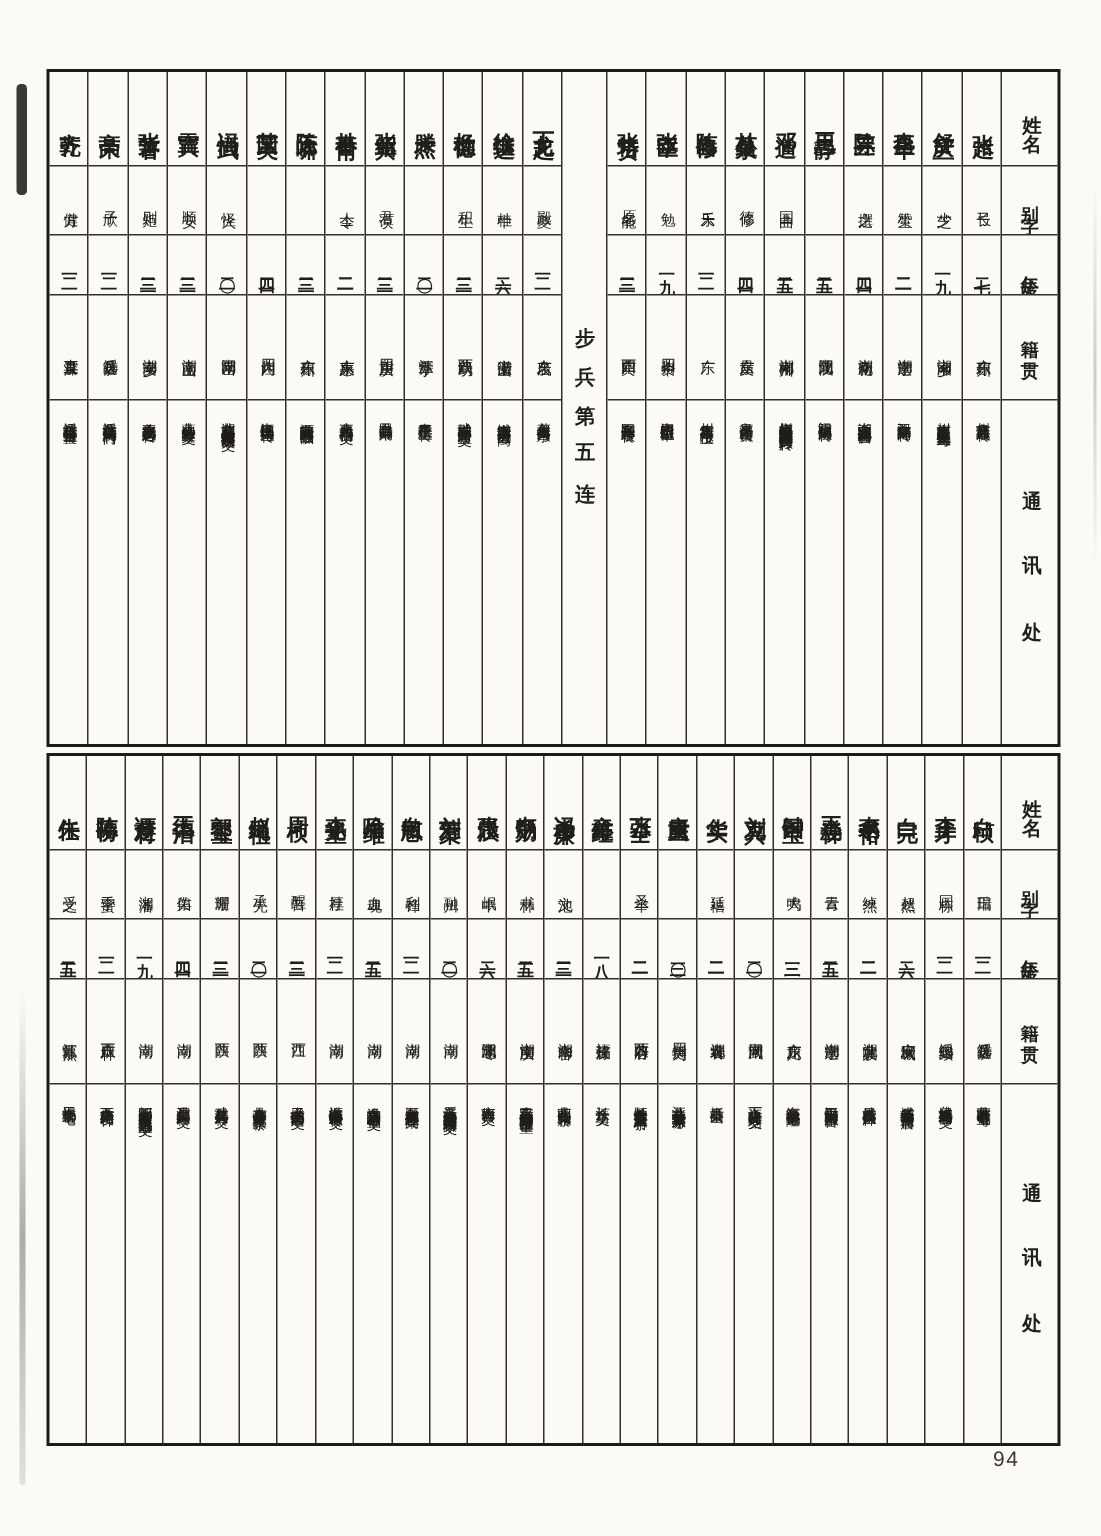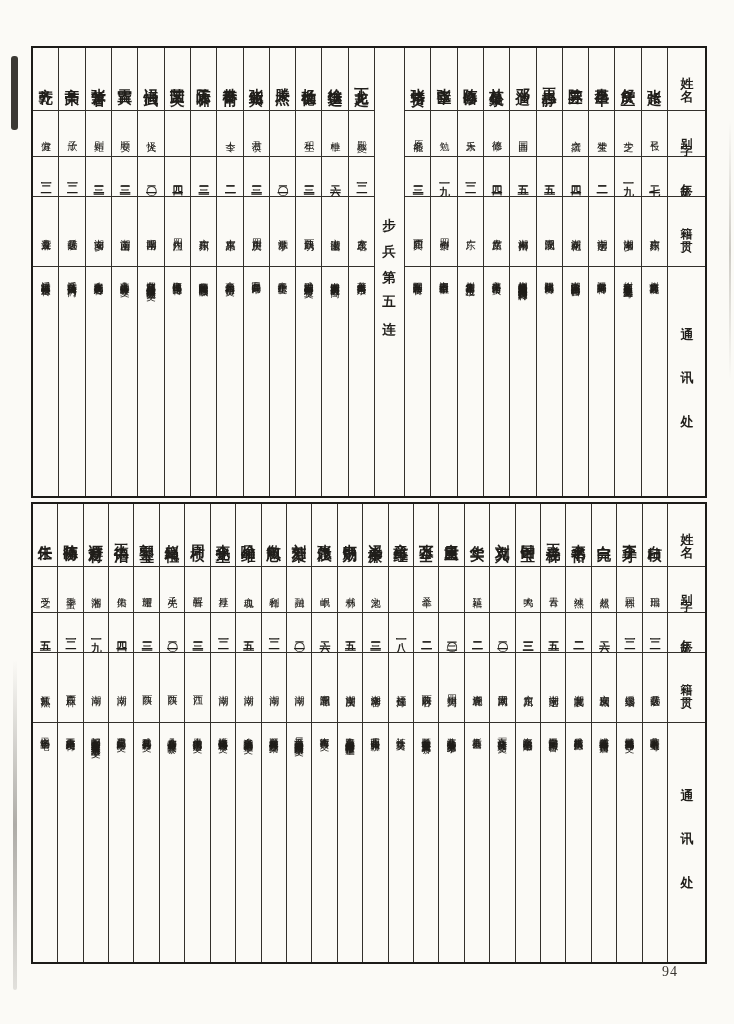--- a/index.html
+++ b/index.html
@@ -44,21 +44,21 @@
   .head .v{font-weight:700;}
   .head .r-name .v{font-size:13px;letter-spacing:12px;line-height:16px;}
   .head .r-zi .v{font-size:12px;letter-spacing:6px;line-height:14px;}
   .head .r-age .v{font-size:12px;letter-spacing:4px;line-height:14px;}
   .head .r-native .v{font-size:12px;letter-spacing:14px;line-height:14px;}
   .head .r-contact{align-items:center;padding-top:0;}
   .head .r-contact .v{font-size:13px;letter-spacing:44px;line-height:16px;}
   .section .v{font-size:13.5px;font-weight:700;letter-spacing:26px;line-height:18px;}
   .page-number{
     position:absolute;left:662px;top:964px;font-size:14px;color:#3a3631;
-    font-family:Liberation Serif, serif;letter-spacing:1px;
+    font-family:Liberation Sans, sans-serif;letter-spacing:1px;
   }
   .artifact-a{position:absolute;left:11px;top:56px;width:7px;height:74px;
     background:#26241f;border-radius:3px;opacity:.9;}
   .artifact-b{position:absolute;left:13px;top:660px;width:4px;height:330px;
     background:linear-gradient(to bottom,rgba(80,76,70,0),rgba(80,76,70,.45),rgba(80,76,70,.15));
     border-radius:2px;}
   .artifact-c{position:absolute;right:3px;top:120px;width:2px;height:260px;
     background:linear-gradient(to bottom,rgba(120,115,105,0),rgba(120,115,105,.35),rgba(120,115,105,0));}
 </style>
 </head>

